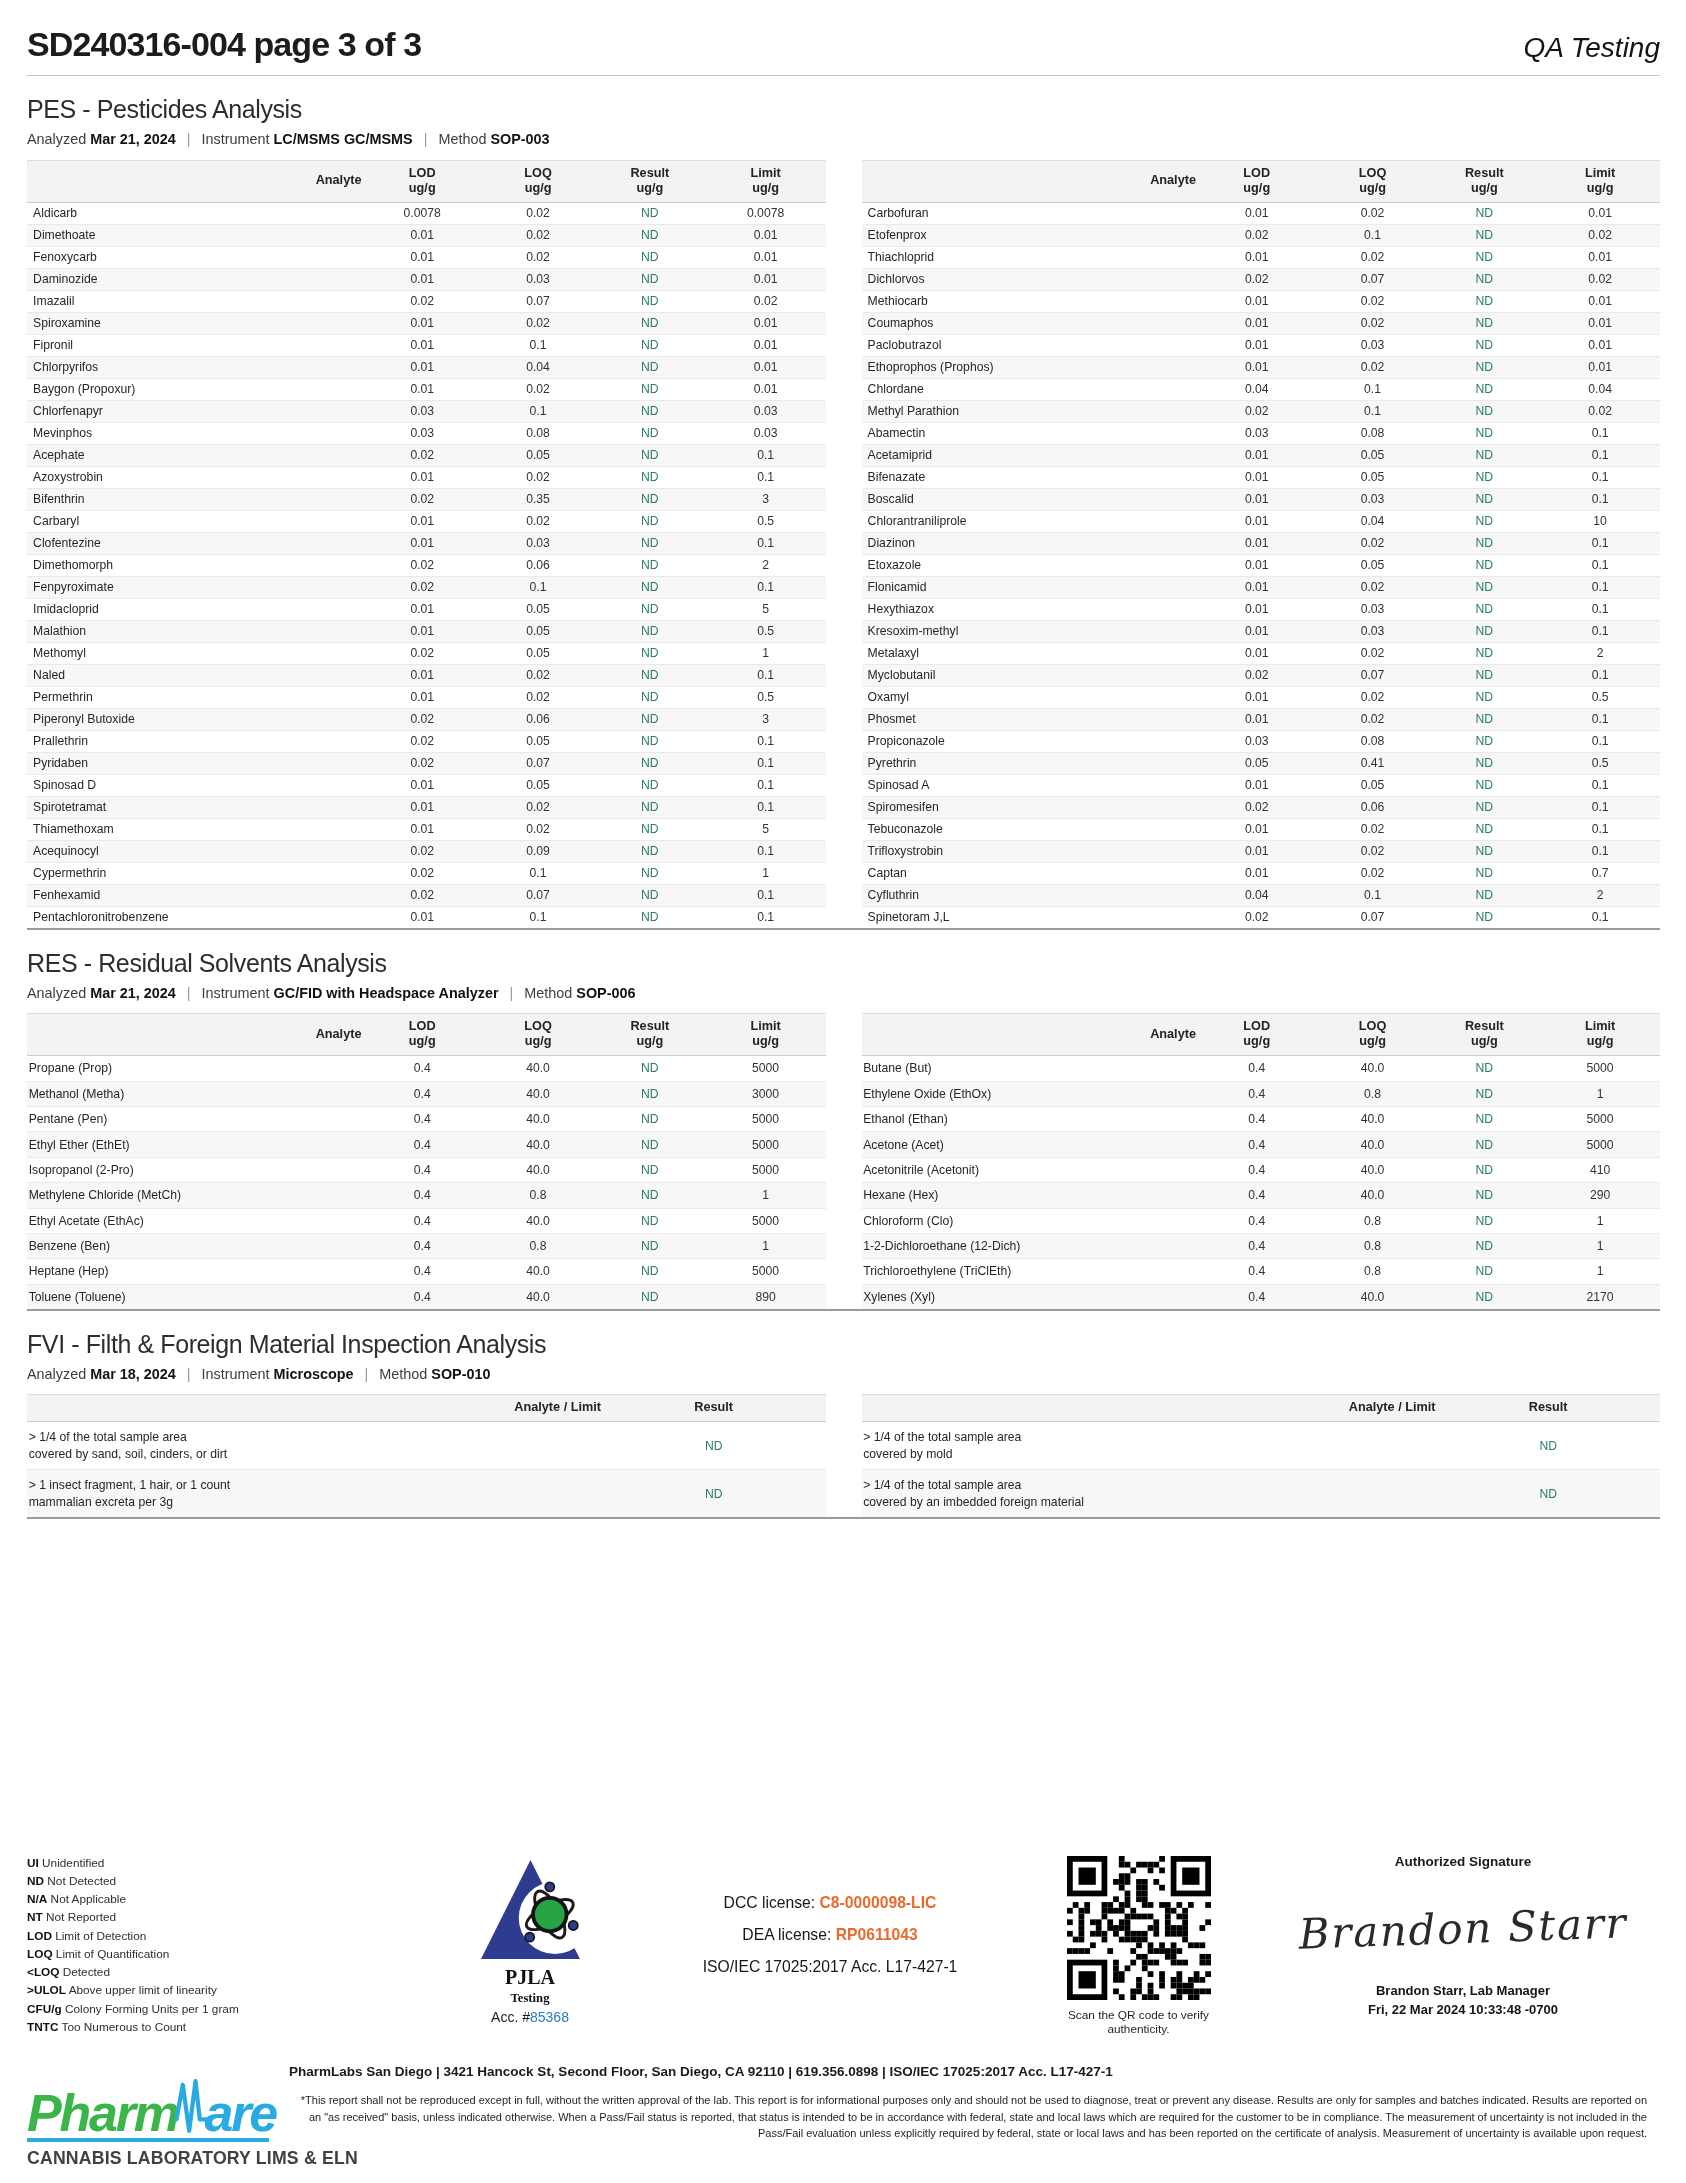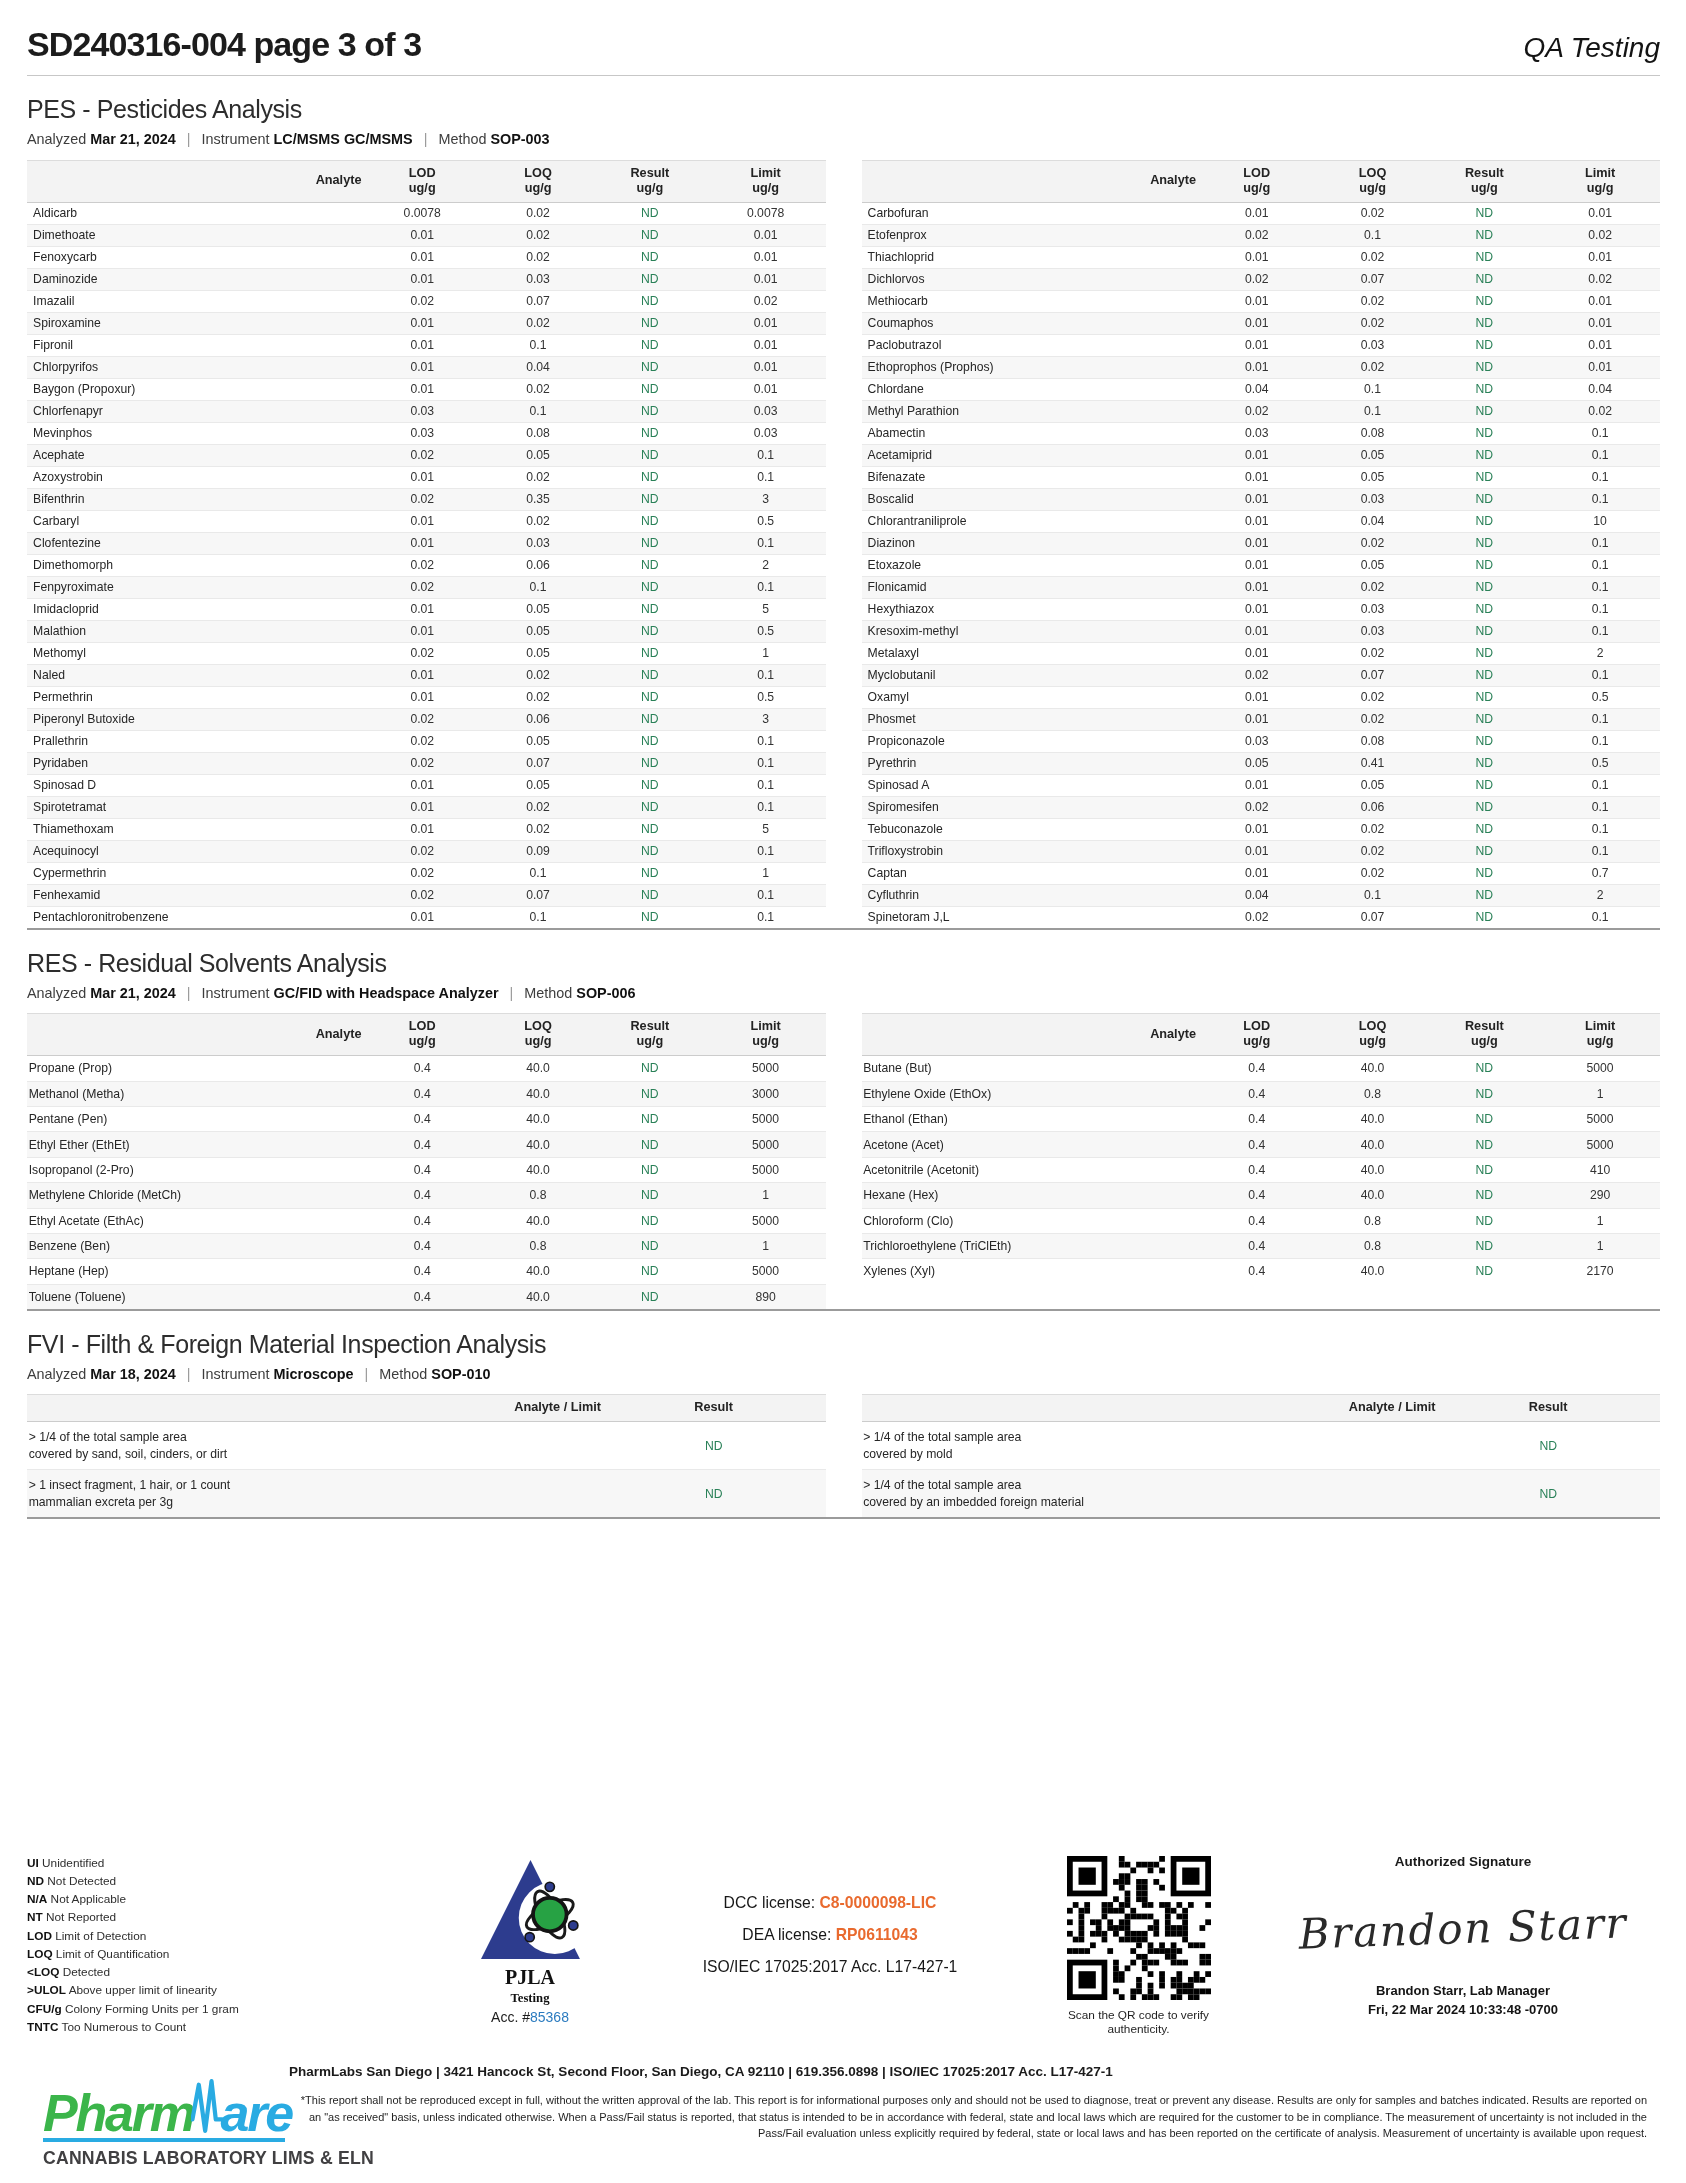--- a/index.html
+++ b/index.html
@@ -62,21 +62,21 @@
   .sig-heading { font-size:13.5px; font-weight:700; color:#1a1a1a; }
   .sig-name { font-family:"DejaVu Serif","Liberation Serif",serif; font-style:italic; font-size:42px;
               color:#2a2a2a; margin-top:35px; transform:rotate(-2deg); letter-spacing:1.7px; }
   .sig-lines { margin-top:28px; font-size:13px; font-weight:700; line-height:1.5; color:#141414; }
   .sig-lines .l2 { font-weight:700;text-align:center; }
 
   .footer-bottom { position:relative; margin-top:28px; padding-left:262px; min-height:105px; }
   .address { font-size:13.5px; font-weight:700; color:#1b1b1b; }
   .disclaimer { margin-top:13px; font-size:11px; line-height:1.5; color:#1f1f1f; text-align:right; padding-right:13px; }
 
-  .pharmware { position:absolute; left:16px; bottom:0; width:249px; }
+  .pharmware { position:absolute; left:0; bottom:0; width:249px; }
   .pw-word { display:flex; align-items:baseline; font-style:italic; font-weight:700; line-height:0.9; }
   .pw-green { font-size:52px; color:var(--pharm-green,#3bb54a); letter-spacing:-2.2px; }
   .pw-blue  { font-size:52px; color:var(--pharm-blue,#29abe2); letter-spacing:-2.2px; }
   .pw-pulse { width:38px; height:70px; margin:0 -2.6px; position:relative; top:10.5px; }
   .pw-underline { height:3.9px; background:var(--pharm-blue,#29abe2); width:97%; margin-top:1.7px; }
   .pw-tagline { font-size:19px; font-weight:700; color:#414042; margin-top:5.2px; white-space:nowrap;
                 transform:scaleX(0.93); transform-origin:left; letter-spacing:0.2px; }
 </style>
 </head>
 <body>
@@ -820,20 +820,27 @@
               </tr>
               <tr>
                 <td>Hexane (Hex)</td>
                 <td>0.4</td>
                 <td>40.0</td>
                 <td class="nd">ND</td>
                 <td>290</td>
               </tr>
               <tr>
                 <td>Chloroform (Clo)</td>
+                <td>0.4</td>
+                <td>0.8</td>
+                <td class="nd">ND</td>
+                <td>1</td>
+              </tr>
+              <tr>
+                <td>1-2-Dichloroethane (12-Dich)</td>
                 <td>0.4</td>
                 <td>0.8</td>
                 <td class="nd">ND</td>
                 <td>1</td>
               </tr>
               <tr>
                 <td>Trichloroethylene (TriClEth)</td>
                 <td>0.4</td>
                 <td>0.8</td>
                 <td class="nd">ND</td>

